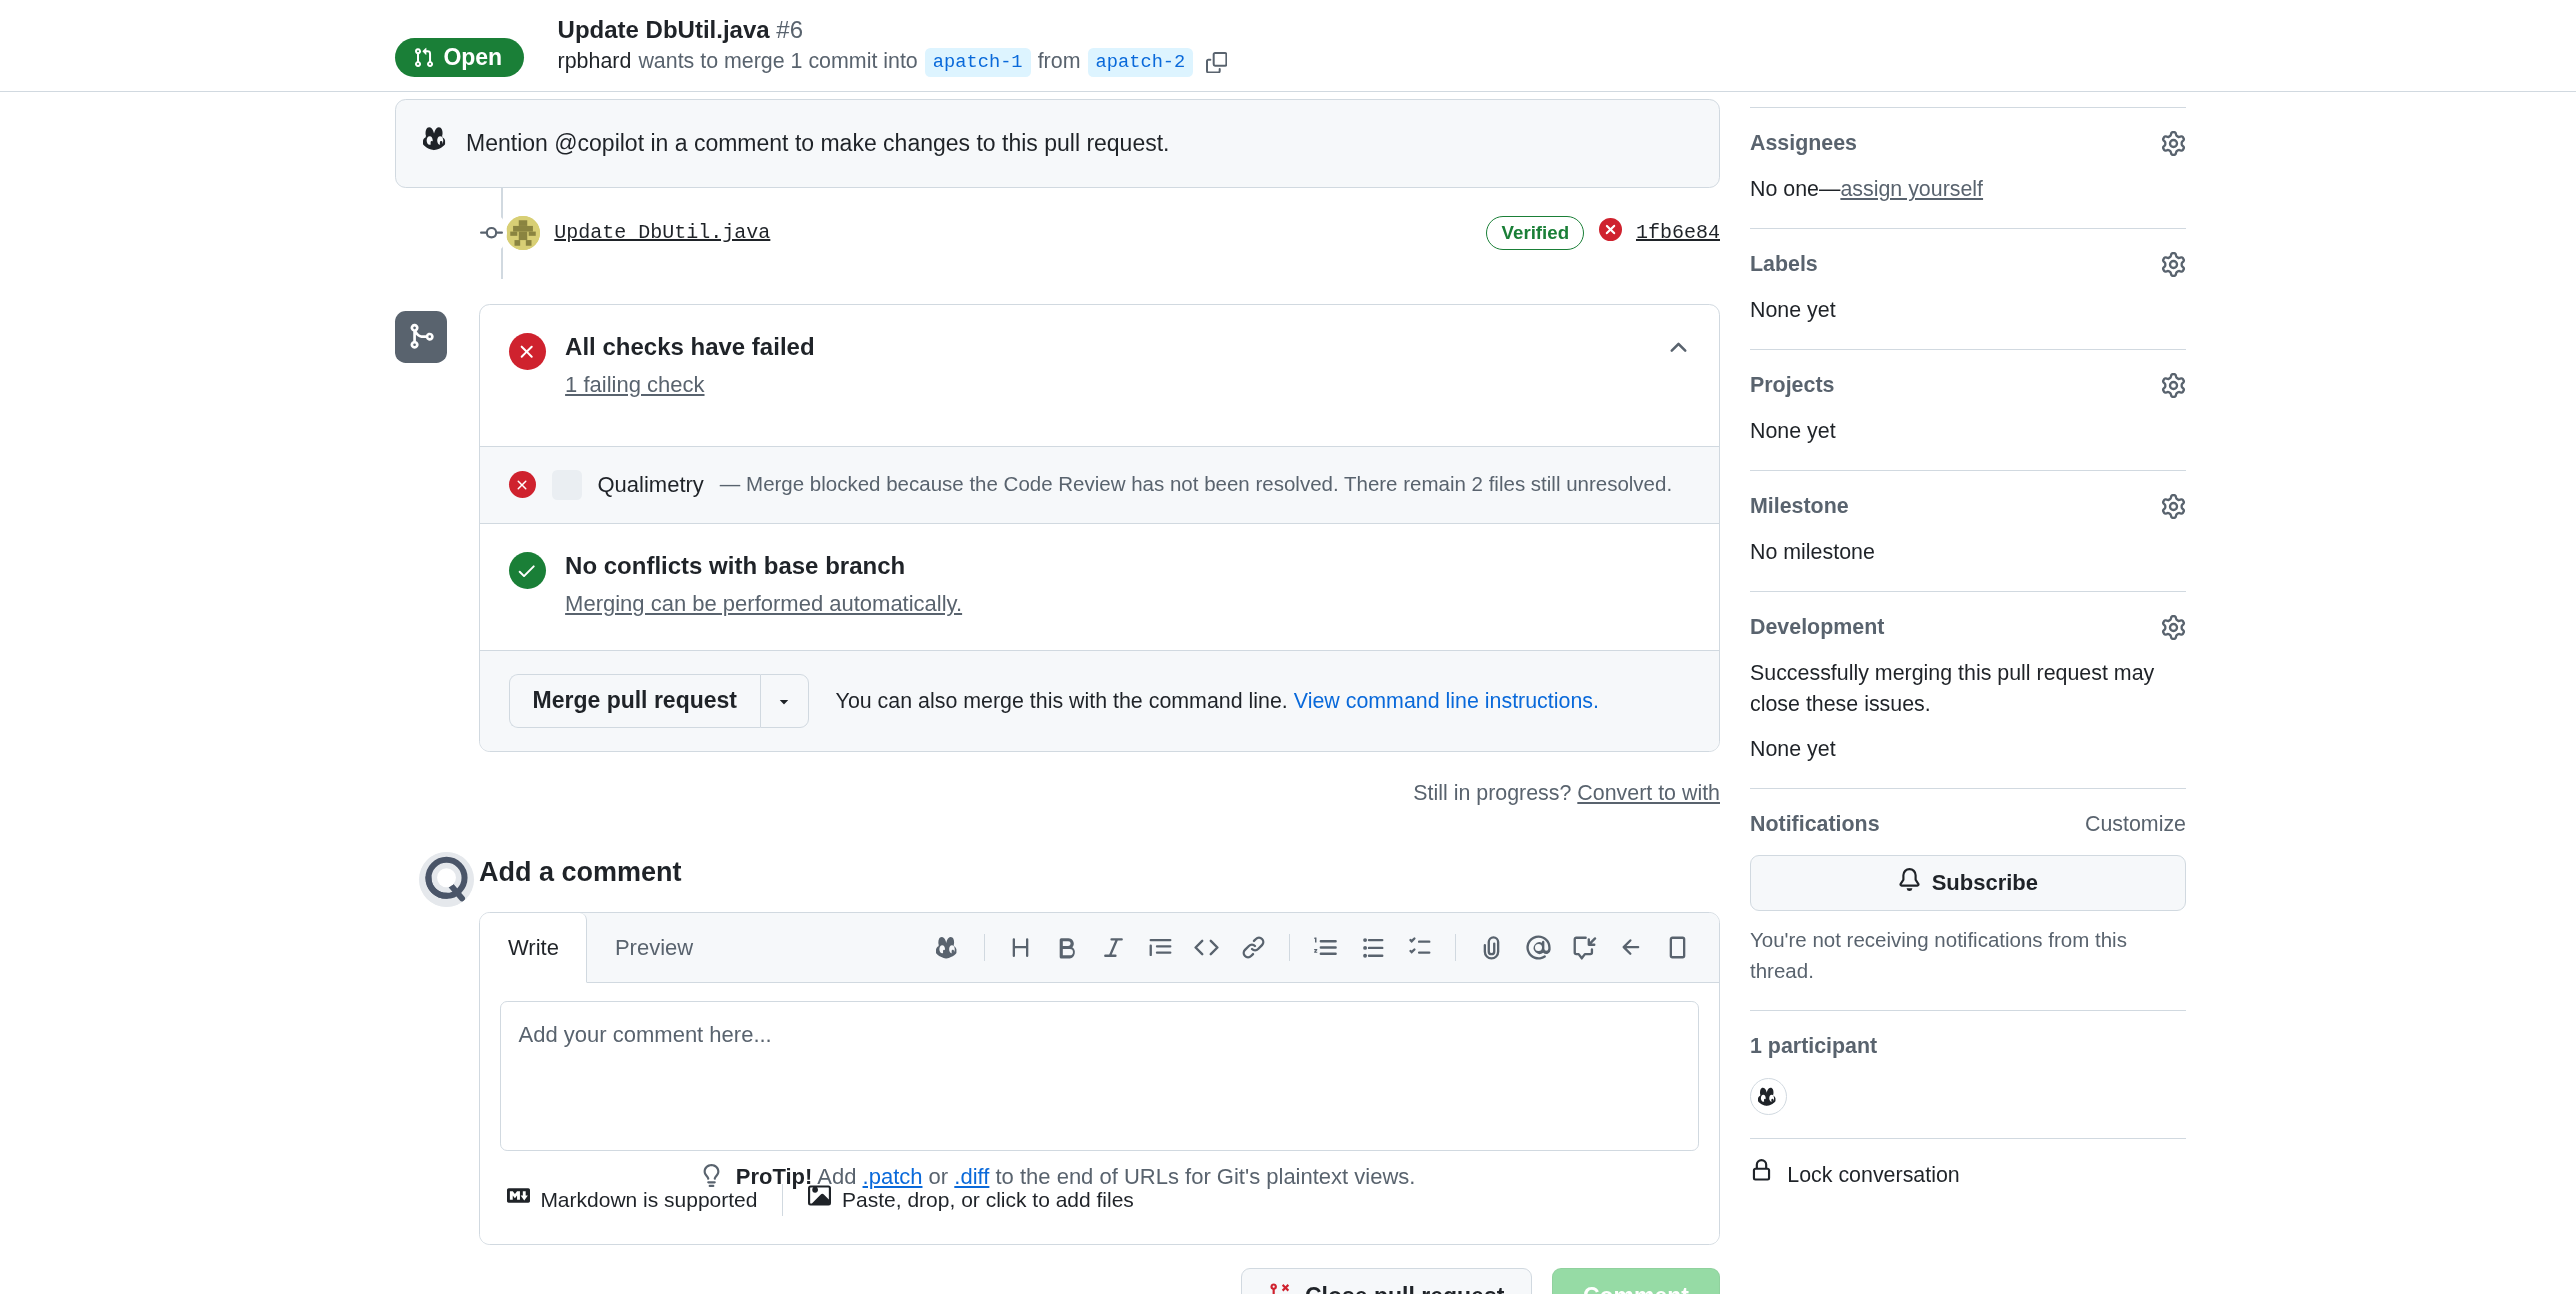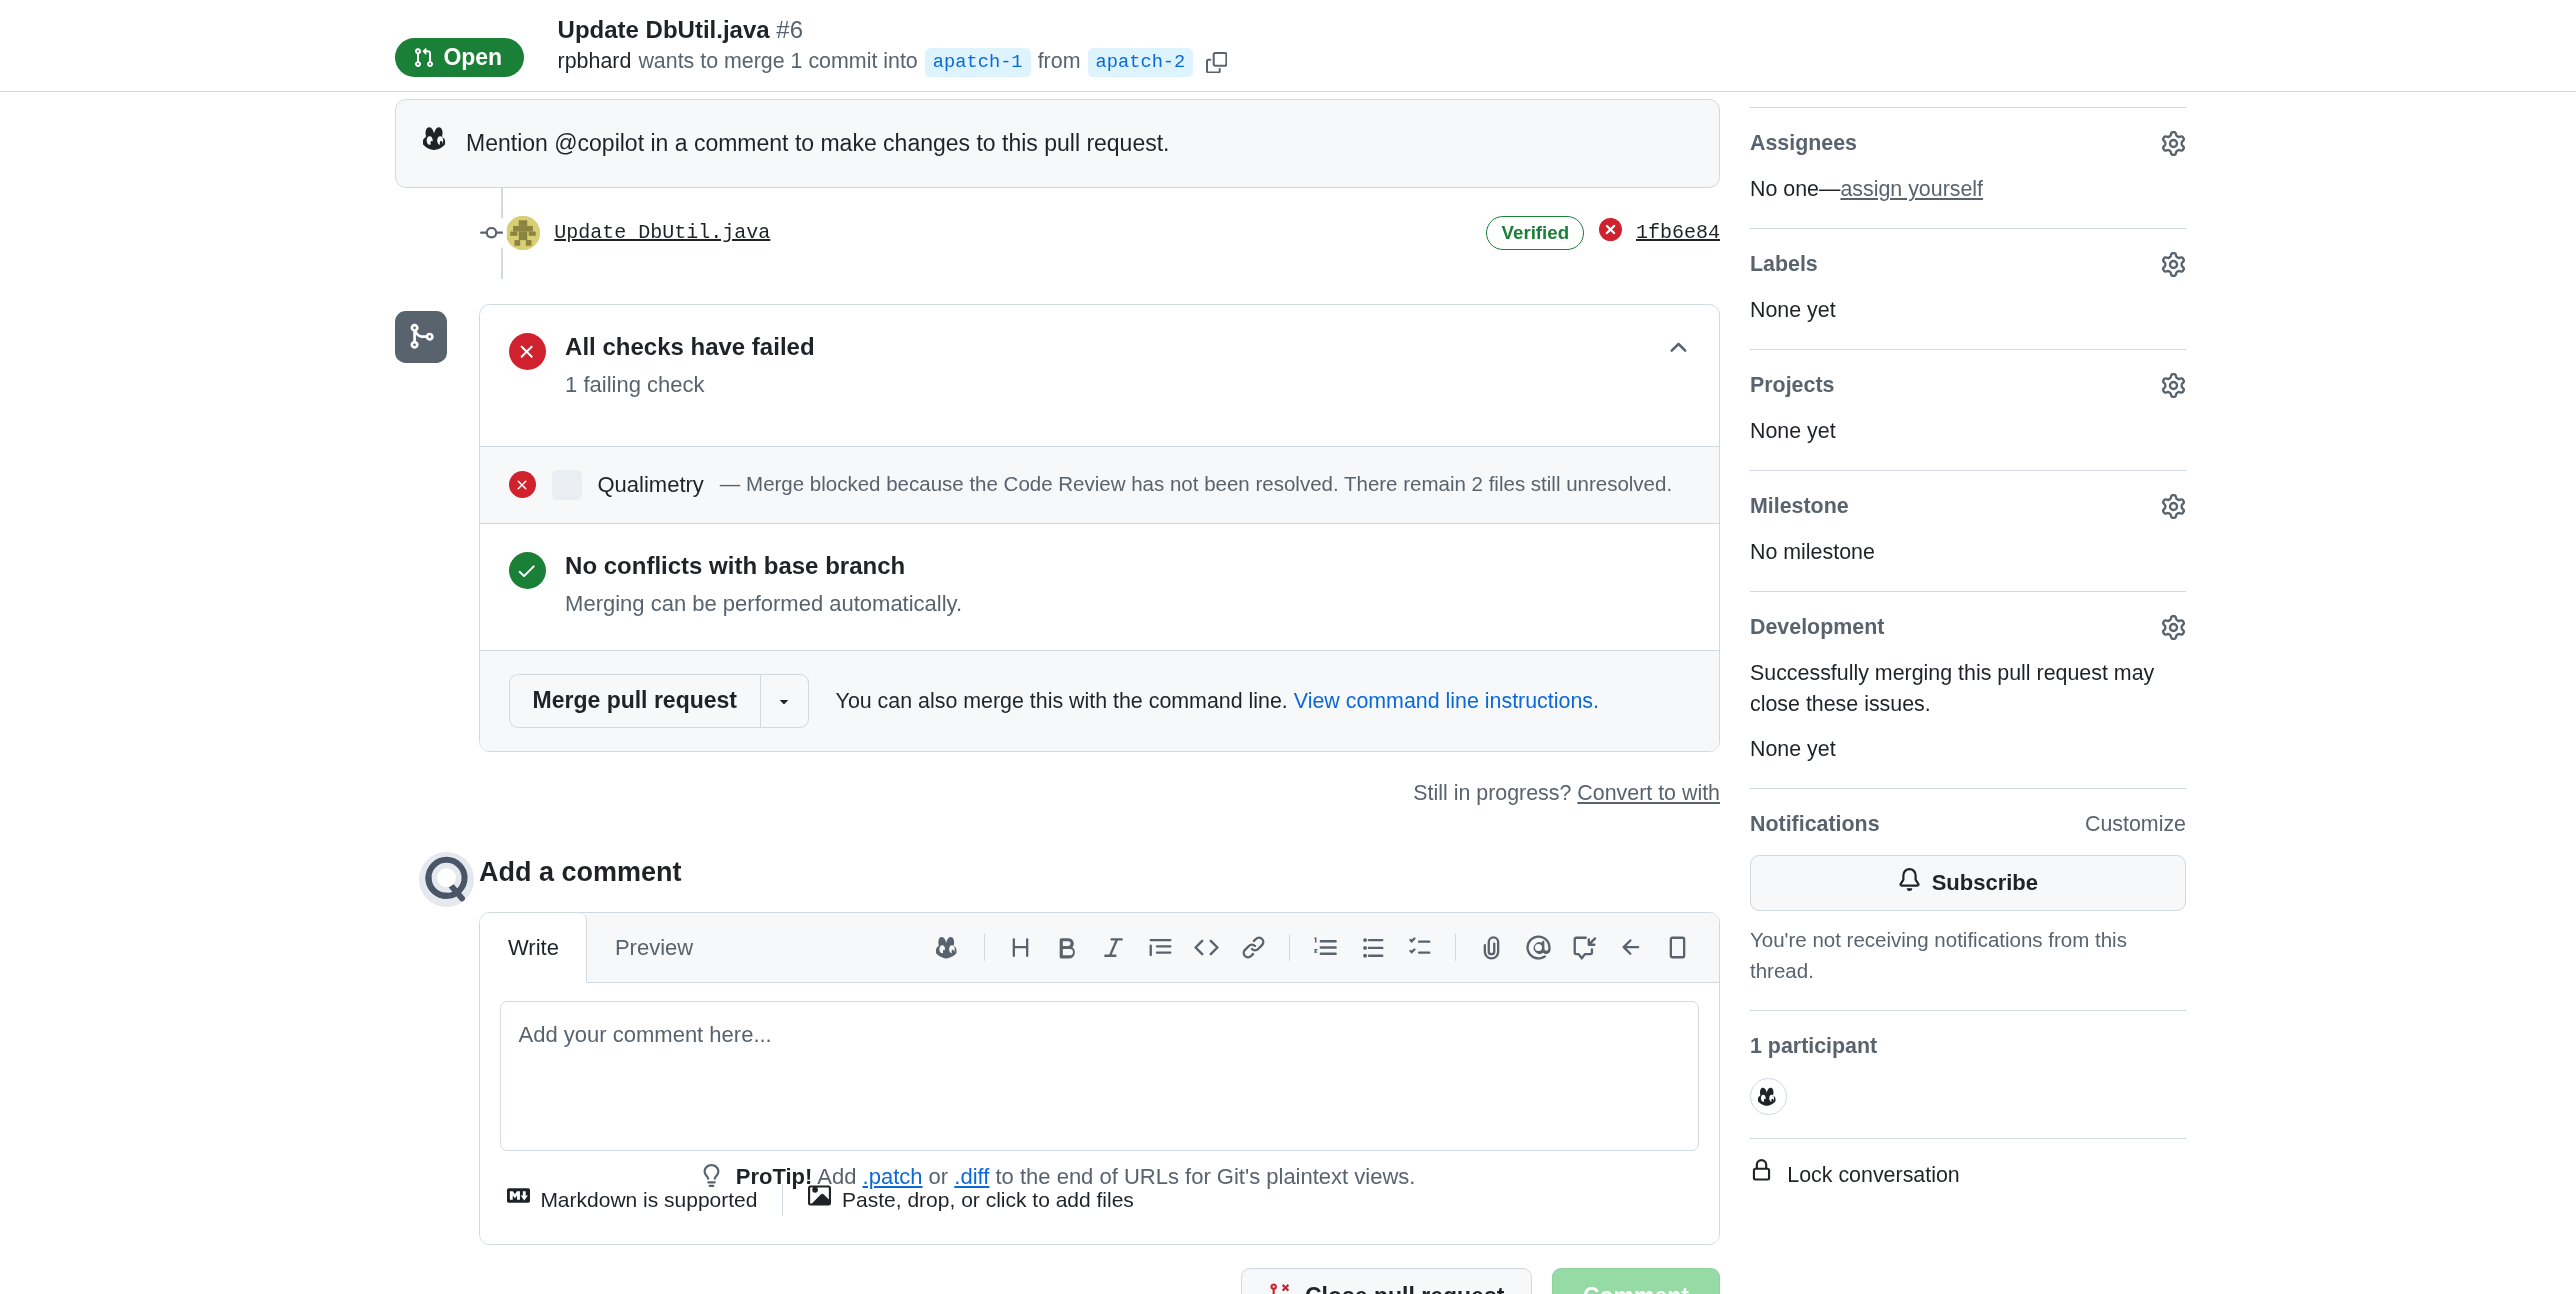--- a/index.html
+++ b/index.html
@@ -102,21 +102,21 @@
     width: 52px; height: 52px; border-radius: 10.7px;
     background: #59636e; display: flex; align-items: center; justify-content: center;
   }
   .merge-box { border: 0.9px solid #d1d9e0; border-radius: 10.7px; overflow: hidden; background: #fff; }
   .merge-section { padding: 27px 28.5px 30px 28.5px; display: flex; gap: 19.6px; position: relative; }
   .st-icon { width: 37px; height: 37px; border-radius: 50%; flex: none;
              display: flex; align-items: center; justify-content: center; margin-top: 1.8px; }
   .st-icon.fail { background: #cf222e; }
   .st-icon.ok { background: #1a7f37; }
   .st-title { font-size: 24px; font-weight: 600; color: #1f2328; line-height: 1.25; }
-  .st-sub { font-size: 22px; color: #59636e; margin-top: 6.2px; }
+  .st-sub { font-size: 22px; color: #59636e; margin-top: 6.2px; text-decoration: underline; }
   .collapse-btn { position: absolute; right: 27px; top: 30px; cursor: pointer; }
   .check-row {
     border-top: 0.9px solid #d1d9e0; border-bottom: 0.9px solid #d1d9e0;
     background: #f6f8fa; padding: 21.4px 28.5px; display: flex; align-items: center; gap: 16px; margin-top: 15px;
   }
   .check-x { width: 27px; height: 27px; border-radius: 50%; background: #cf222e; flex: none;
              display: flex; align-items: center; justify-content: center; }
   .check-logo { width: 30px; height: 30px; border-radius: 5.3px; background: #eaeef2; flex: none; }
   .check-name { font-size: 22px; color: #1f2328; }
   .check-desc { font-size: 20.5px; color: #59636e; }

